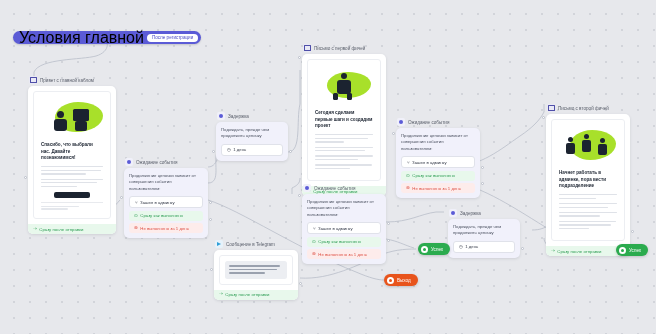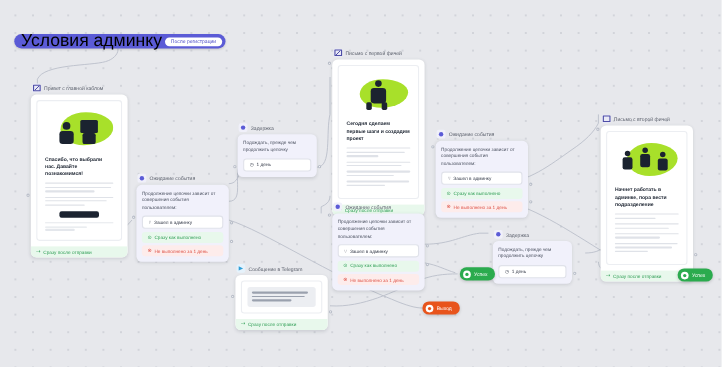--- a/index.html
+++ b/index.html
@@ -166,21 +166,21 @@
 
       <path d="M532 230 C 548 230, 552 222, 556 214"></path>
 
       <path d="M544 238 C 544 248, 560 252, 580 252 C 596 252, 606 251, 614 251"></path>
 
       <path d="M208 167 C 214 167, 216 162, 218 158"></path>
     </g>
   </svg>
 
   <div class="trigger">
-    <span>Условия админку</span>
+    <span>Условия главной</span>
     <span class="trigger-chip">После регистрации</span>
   </div>
 
   <div class="node" style="left:28px; top:76px; width:88px;">
     <div class="node-head">
       <span class="ico mail"></span>
       <span class="node-title">Привет с главной каблом</span>
     </div>
     <div class="node-body">
       <div class="mail-card">

